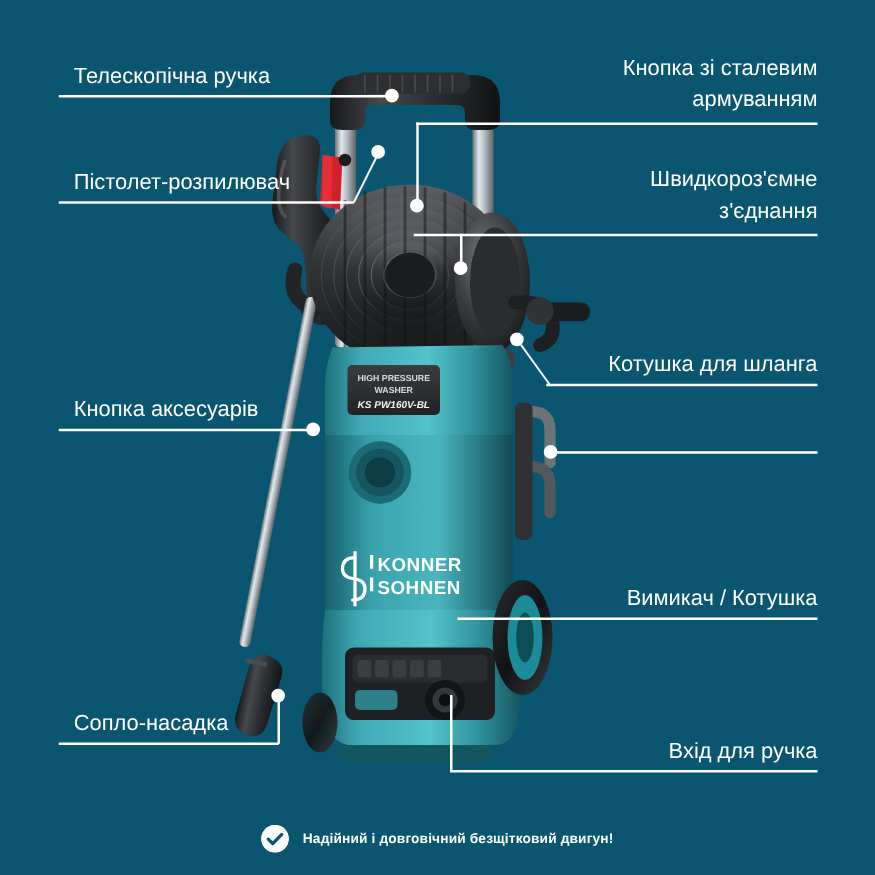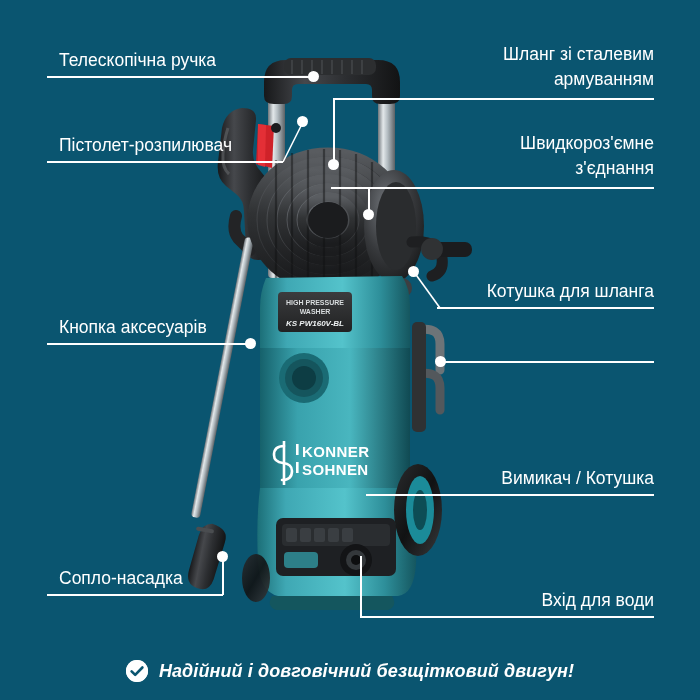--- a/index.html
+++ b/index.html
@@ -18,21 +18,21 @@
 
   
   .lead{position:absolute;background:#ffffff;}
   .lead.h{height:1.6px;}
   .lead.v{width:1.6px;}
   .dot{position:absolute;width:11px;height:11px;border-radius:50%;background:#ffffff;}
 
   
   #banner{position:absolute;left:0;bottom:0;width:700px;height:58px;
     display:flex;align-items:center;justify-content:center;gap:11px;}
-  #banner .btxt{color:#ffffff;font-size:18px;font-weight:bold;letter-spacing:.1px;font-style:italic;}
+  #banner .btxt{color:#ffffff;font-size:11px;font-weight:bold;letter-spacing:.1px;}
   .check-ico{width:22px;height:22px;border-radius:50%;background:#ffffff;
     display:flex;align-items:center;justify-content:center;flex:0 0 auto;}
   .check-ico svg{display:block;}
 
   
   #product{position:absolute;left:180px;top:30px;width:350px;height:600px;}
 </style>
 </head>
 <body style="background: rgb(10, 85, 112);">
 
@@ -243,21 +243,21 @@
 
   <div class="callout left" style="left:47px;top:315px;width:270px;">Кнопка аксесуарів</div>
   <div class="lead h" style="left:47px;top:343px;width:203px;"></div>
   <div class="dot" style="left:245px;top:338px;"></div>
 
   <div class="callout left" style="left:47px;top:566px;width:260px;">Сопло-насадка</div>
   <div class="lead h" style="left:47px;top:594px;width:176px;"></div>
   <div class="lead v" style="left:222px;top:560px;height:35px;"></div>
   <div class="dot" style="left:217px;top:551px;"></div>
 
-  <div class="callout right" style="left:394px;top:42px;width:260px;">Шланг зі сталевим
+  <div class="callout right" style="left:394px;top:42px;width:260px;">Кнопка зі сталевим
 армуванням</div>
   <div class="lead h" style="left:333px;top:98px;width:321px;"></div>
   <div class="lead v" style="left:333px;top:98px;height:66px;"></div>
   <div class="dot" style="left:328px;top:159px;"></div>
 
   <div class="callout right" style="left:394px;top:131px;width:260px;">Швидкороз'ємне
 з'єднання</div>
   <div class="lead h" style="left:331px;top:187px;width:323px;"></div>
   <div class="lead v" style="left:368px;top:187px;height:28px;"></div>
   <div class="dot" style="left:363px;top:209px;"></div>
@@ -268,21 +268,21 @@
     <line x1="32" y1="42" x2="6" y2="6" stroke="#ffffff" stroke-width="1.6"></line>
   </svg>
   <div class="dot" style="left:408px;top:266px;"></div>
 
   <div class="lead h" style="left:440px;top:361px;width:214px;"></div>
   <div class="dot" style="left:435px;top:356px;"></div>
 
   <div class="callout right" style="left:394px;top:466px;width:260px;">Вимикач / Котушка</div>
   <div class="lead h" style="left:366px;top:494px;width:288px;"></div>
 
-  <div class="callout right" style="left:394px;top:588px;width:260px;">Вхід для води</div>
+  <div class="callout right" style="left:394px;top:588px;width:260px;">Вхід для ручка</div>
   <div class="lead h" style="left:360px;top:616px;width:294px;"></div>
   <div class="lead v" style="left:360px;top:556px;height:60px;"></div>
 
   <div id="banner">
     <span class="check-ico">
       <svg width="22" height="22" viewBox="0 0 22 22">
         <circle cx="11" cy="11" r="11" fill="#ffffff"></circle>
         <path d="M5.6 11.3 l3.6 3.6 l7.2 -7.4" stroke="#0a5570" stroke-width="2.6" fill="none" stroke-linecap="round" stroke-linejoin="round"></path>
       </svg>
     </span>

